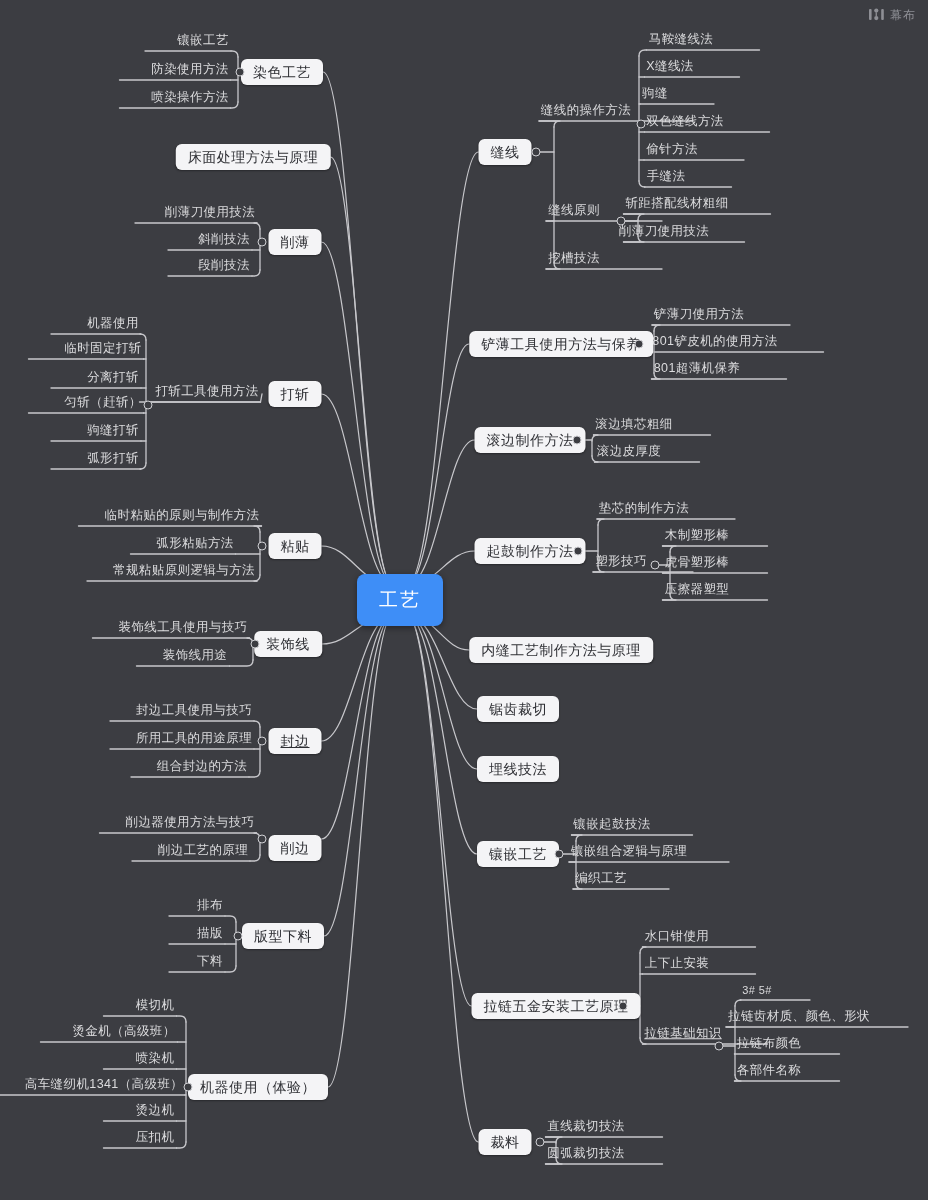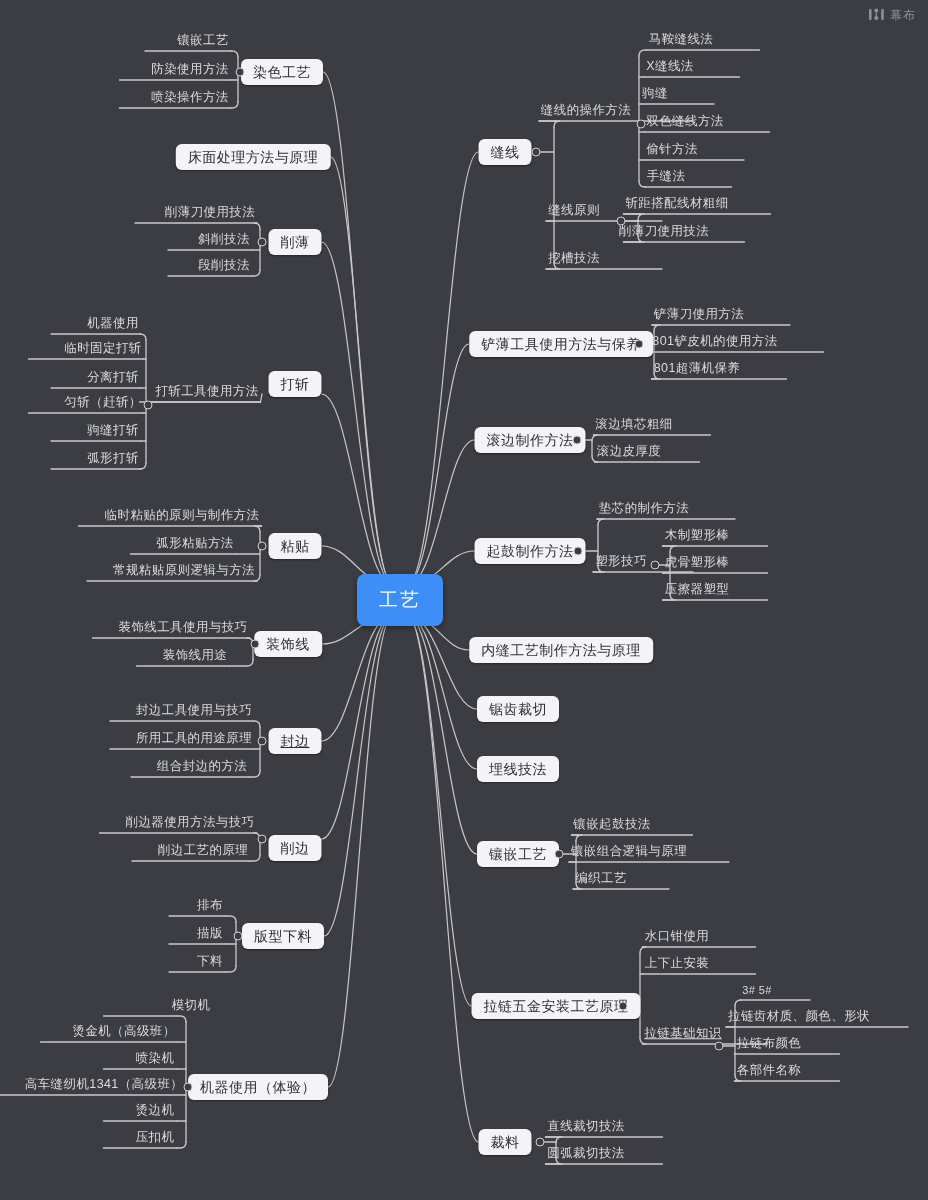--- a/index.html
+++ b/index.html
@@ -252,21 +252,21 @@
   <div id="nodes-layer">
       <div class="node box" style="left: 282px; top: 72px;">染色工艺</div>
       <div class="node text" style="left: 203px; top: 43px;">镶嵌工艺</div>
       <div class="node text" style="left: 190px; top: 72px;">防染使用方法</div>
       <div class="node text" style="left: 190px; top: 100px;">喷染操作方法</div>
       <div class="node box" style="left: 253px; top: 157px;">床面处理方法与原理</div>
       <div class="node box" style="left: 295px; top: 242px;">削薄</div>
       <div class="node text" style="left: 210px; top: 215px;">削薄刀使用技法</div>
       <div class="node text" style="left: 224px; top: 242px;">斜削技法</div>
       <div class="node text" style="left: 224px; top: 268px;">段削技法</div>
-      <div class="node box" style="left: 295px; top: 384px;">打斩</div>
+      <div class="node box" style="left: 295px; top: 394px;">打斩</div>
       <div class="node text" style="left: 207px; top: 394px;">打斩工具使用方法</div>
       <div class="node text" style="left: 113px; top: 326px;">机器使用</div>
       <div class="node text" style="left: 103px; top: 351px;">临时固定打斩</div>
       <div class="node text" style="left: 113px; top: 380px;">分离打斩</div>
       <div class="node text" style="left: 103px; top: 405px;">匀斩（赶斩）</div>
       <div class="node text" style="left: 113px; top: 433px;">驹缝打斩</div>
       <div class="node text" style="left: 113px; top: 461px;">弧形打斩</div>
       <div class="node box" style="left: 295px; top: 546px;">粘贴</div>
       <div class="node text" style="left: 182px; top: 518px;">临时粘贴的原则与制作方法</div>
       <div class="node text" style="left: 195px; top: 546px;">弧形粘贴方法</div>
@@ -279,21 +279,21 @@
       <div class="node text" style="left: 194px; top: 741px;">所用工具的用途原理</div>
       <div class="node text" style="left: 202px; top: 769px;">组合封边的方法</div>
       <div class="node box" style="left: 295px; top: 848px;">削边</div>
       <div class="node text" style="left: 190px; top: 825px;">削边器使用方法与技巧</div>
       <div class="node text" style="left: 203px; top: 853px;">削边工艺的原理</div>
       <div class="node box" style="left: 283px; top: 936px;">版型下料</div>
       <div class="node text" style="left: 210px; top: 908px;">排布</div>
       <div class="node text" style="left: 210px; top: 936px;">描版</div>
       <div class="node text" style="left: 210px; top: 964px;">下料</div>
       <div class="node box" style="left: 258px; top: 1087px;">机器使用（体验）</div>
-      <div class="node text" style="left: 155px; top: 1008px; margin-left: 36px;">模切机</div>
+      <div class="node text" style="left: 155px; top: 1008px;">模切机</div>
       <div class="node text" style="left: 124px; top: 1034px;">烫金机（高级班）</div>
       <div class="node text" style="left: 155px; top: 1061px;">喷染机</div>
       <div class="node text" style="left: 104px; top: 1087px;">高车缝纫机1341（高级班）</div>
       <div class="node text" style="left: 155px; top: 1113px;">烫边机</div>
       <div class="node text" style="left: 155px; top: 1140px;">压扣机</div>
       <div class="node box" style="left: 505px; top: 152px;">缝线</div>
       <div class="node text" style="left: 586px; top: 113px;">缝线的操作方法</div>
       <div class="node text" style="left: 681px; top: 42px;">马鞍缝线法</div>
       <div class="node text" style="left: 670px; top: 69px;">X缝线法</div>
       <div class="node text" style="left: 655px; top: 96px;">驹缝</div>

